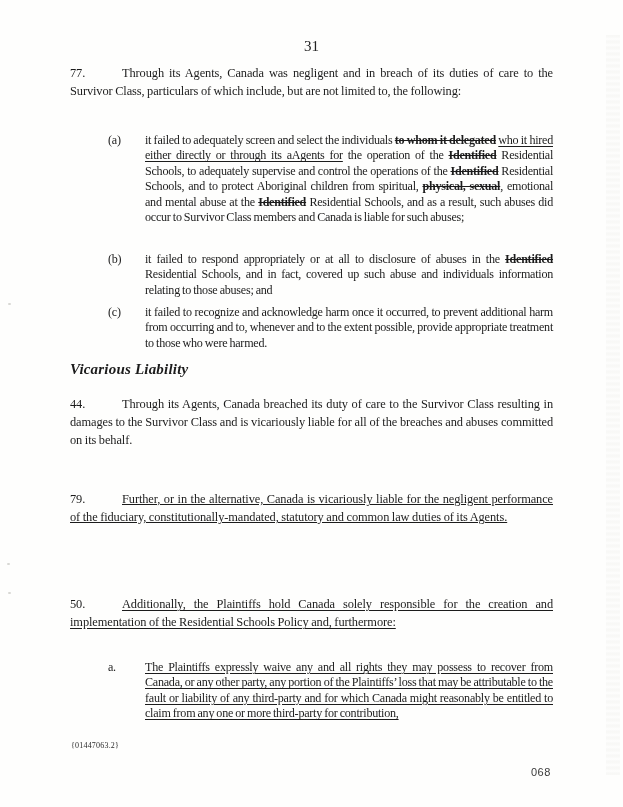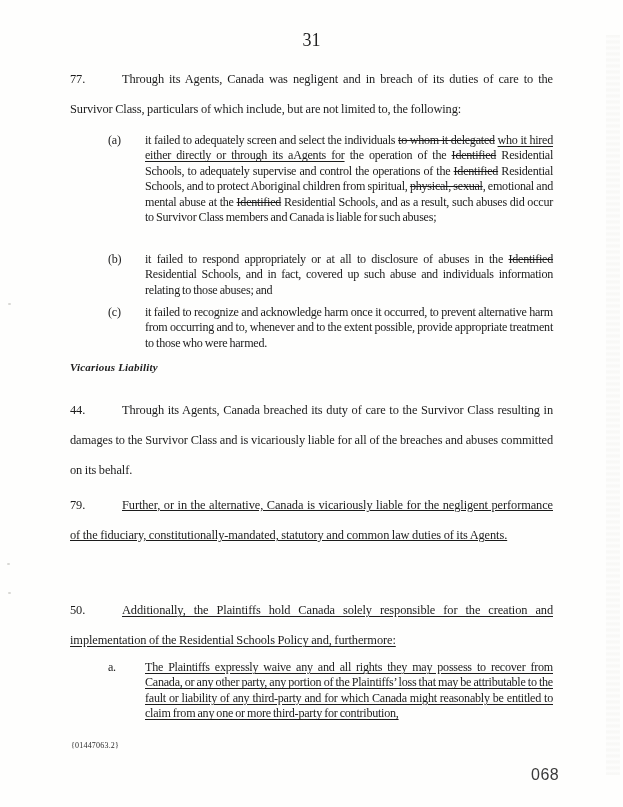--- a/index.html
+++ b/index.html
@@ -6,67 +6,67 @@
   body{
     width:623px;height:807px;
     background:#fefefe;
     font-family:"Liberation Serif", serif;
     color:#1d1d1d;
     position:relative;
     overflow:hidden;
   }
   .page{position:absolute;inset:0;background:#fefefd;}
   .page-number{
-    position:absolute;top:30px;left:0;width:100%;
-    text-align:center;font-size:18px;color:#222;
+    position:absolute;top:38px;left:0;width:100%;
+    text-align:center;font-size:15px;color:#222;
   }
   .block{position:absolute;color:#1c1c1c;}
   .para{
     left:70px;width:483px;
     text-align:justify;
-    line-height:30px;
+    line-height:18px;
     font-size:12.4px;
     letter-spacing:-0.1px;
     word-spacing:-0.4px;
   }
   .para .num{display:inline-block;width:52px;}
   .sub{
     left:145px;width:408px;
     text-align:justify;
     line-height:15.4px;
     font-size:12.1px;
     letter-spacing:-0.25px;
     word-spacing:-0.6px;
     position:absolute;
   }
   .sub .label{position:absolute;left:-37px;top:0;}
   .heading{
     left:70px;
     font-weight:bold;font-style:italic;
-    font-size:11px;letter-spacing:0.2px;
+    font-size:15px;letter-spacing:0.2px;
   }
-  .seg-st{text-decoration:line-through;text-decoration-thickness:1px;}
+  .seg-st{text-decoration:line-through;text-decoration-thickness:1px;font-weight:bold;}
   .seg-u{text-decoration:underline;text-underline-offset:2px;text-decoration-thickness:1px;}
   .block-0{top:64px;}
   .block-1{top:133px;}
   .block-2{top:252px;}
   .block-3{top:305px;}
   .block-4{top:361px;}
   .block-5{top:395px;}
   .block-6{top:490px;text-decoration:underline;}
   .block-7{top:595px;}
   .block-8{top:660px;}
   .footer-left{
     position:absolute;left:71px;top:741px;
     font-size:8px;letter-spacing:0.2px;color:#2a2a2a;
   }
   .stamp{
     position:absolute;left:531px;top:766px;
     font-family:"Liberation Sans", sans-serif;
-    font-size:16px;color:#3a3a3a;letter-spacing:0.5px;
+    font-size:11px;color:#3a3a3a;letter-spacing:0.5px;
   }
   .scan-edge{
     position:absolute;top:35px;right:3px;width:14px;height:740px;
     background:repeating-linear-gradient(
       to bottom,
       rgba(190,190,185,0.10) 0px,
       rgba(225,225,220,0.18) 2px,
       rgba(255,255,255,0) 4px,
       rgba(205,205,200,0.12) 6px
     );
@@ -80,21 +80,21 @@
 </head>
 <body>
 
 <div class="page">
   <div class="page-number">31</div>
 
   <div>
       <div class="block block-0 para"><span class="num">77.</span><span class="seg">Through its Agents, Canada was negligent and in breach of its duties of care to the Survivor Class, particulars of which include, but are not limited to, the following:</span></div>
       <div class="block block-1 sub"><span class="label">(a)</span><span class="seg">it failed to adequately screen and select the individuals </span><span class="seg seg-st">to whom it delegated</span><span class="seg"> </span><span class="seg seg-u">who it hired either directly or through its aAgents for</span><span class="seg"> the operation of the </span><span class="seg seg-st">Identified</span><span class="seg"> Residential Schools, to adequately supervise and control the operations of the </span><span class="seg seg-st">Identified</span><span class="seg"> Residential Schools, and to protect Aboriginal children from spiritual, </span><span class="seg seg-st">physical, sexual</span><span class="seg">, emotional and mental abuse at the </span><span class="seg seg-st">Identified</span><span class="seg"> Residential Schools, and as a result, such abuses did occur to Survivor Class members and Canada is liable for such abuses;</span></div>
       <div class="block block-2 sub"><span class="label">(b)</span><span class="seg">it failed to respond appropriately or at all to disclosure of abuses in the </span><span class="seg seg-st">Identified</span><span class="seg"> Residential Schools, and in fact, covered up such abuse and individuals information relating to those abuses; and</span></div>
-      <div class="block block-3 sub"><span class="label">(c)</span><span class="seg">it failed to recognize and acknowledge harm once it occurred, to prevent alternative harm from occurring and to, whenever and to the extent possible, provide appropriate treatment to those who were harmed.</span></div>
+      <div class="block block-3 sub"><span class="label">(c)</span><span class="seg">it failed to recognize and acknowledge harm once it occurred, to prevent additional harm from occurring and to, whenever and to the extent possible, provide appropriate treatment to those who were harmed.</span></div>
       <div class="block block-4 heading">Vicarious Liability</div>
       <div class="block block-5 para"><span class="num">44.</span><span class="seg">Through its Agents, Canada breached its duty of care to the Survivor Class resulting in damages to the Survivor Class and is vicariously liable for all of the breaches and abuses committed on its behalf.</span></div>
       <div class="block block-6 para"><span class="num">79.</span><span class="seg">Further, or in the alternative, Canada is vicariously liable for the negligent performance of the fiduciary, constitutionally-mandated, statutory and common law duties of its Agents.</span></div>
       <div class="block block-7 para"><span class="num">50.</span><span class="seg seg-u">Additionally, the Plaintiffs hold Canada solely responsible for the creation and implementation of the Residential Schools Policy and, furthermore:</span></div>
       <div class="block block-8 sub"><span class="label">a.</span><span class="seg seg-u">The Plaintiffs expressly waive any and all rights they may possess to recover from Canada, or any other party, any portion of the Plaintiffs’ loss that may be attributable to the fault or liability of any third-party and for which Canada might reasonably be entitled to claim from any one or more third-party for contribution,</span></div>
     </div>
 
   <div class="footer-left">{01447063.2}</div>
   <div class="stamp">068</div>
 

